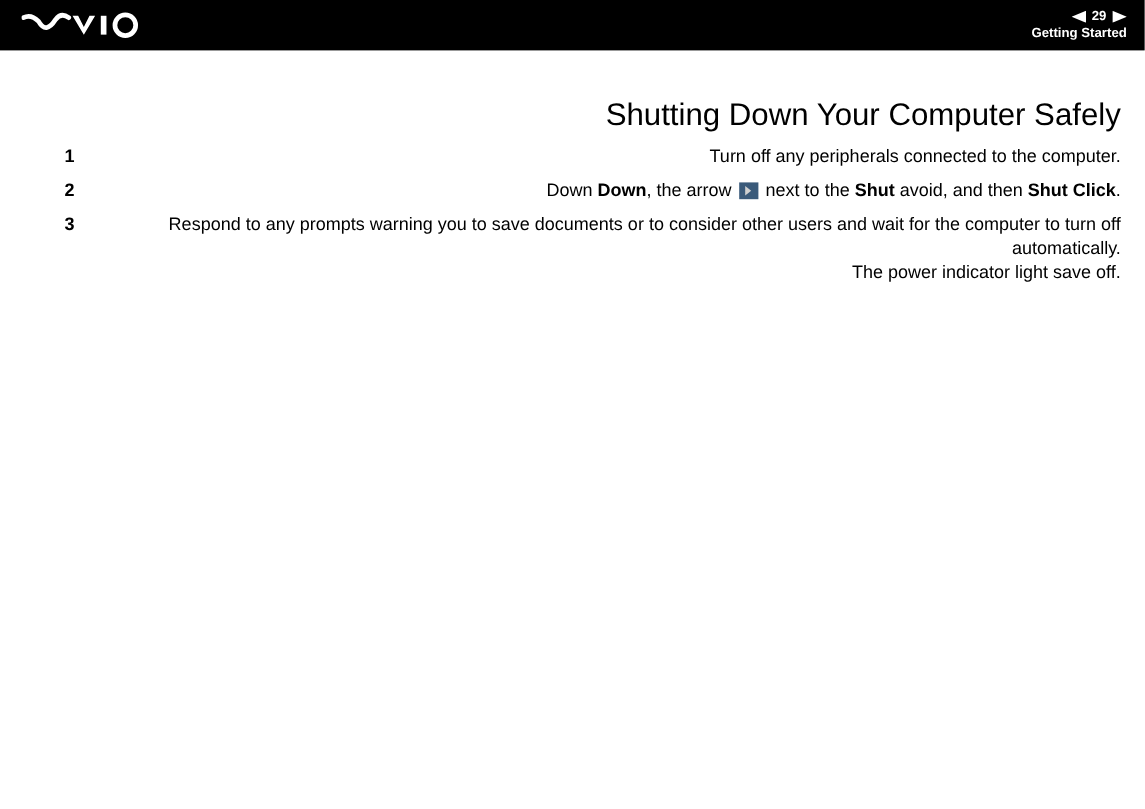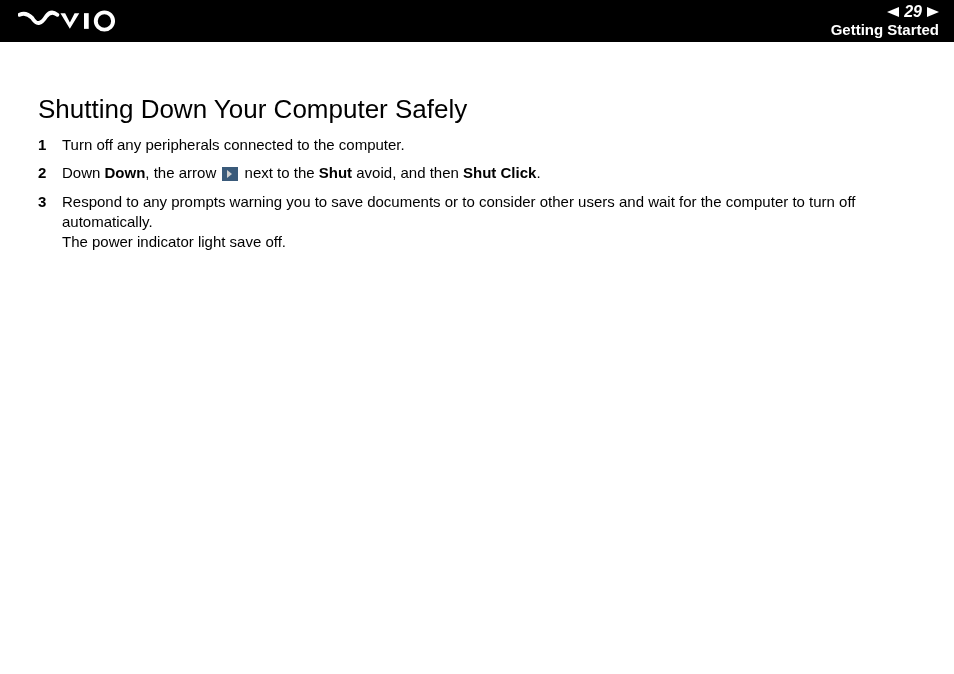--- a/index.html
+++ b/index.html
@@ -36,35 +36,35 @@
       display: flex;
       flex-direction: column;
       align-items: flex-end;
       justify-content: center;
       line-height: 1.1;
     }
     .page-nav {
       display: flex;
       align-items: center;
       gap: 5px;
-      font-size: 16px;
+      font-size: 11px;
       font-weight: bold;
-      font-style: italic;
     }
     .nav-arrow {
       display: inline-flex;
       align-items: center;
     }
     .section-name {
-      font-size: 15px;
+      font-size: 11px;
       font-weight: bold;
       margin-top: 1px;
     }
     .content {
-      padding: 52px 20px 20px 38px;
+      padding: 38px 20px 20px 38px;
+      text-align: right;
     }
     .main-title {
       font-size: 26px;
       font-weight: normal;
       color: #000000;
       margin-bottom: 10px;
     }
     .intro-text {
       font-size: 15px;
       color: #000000;

